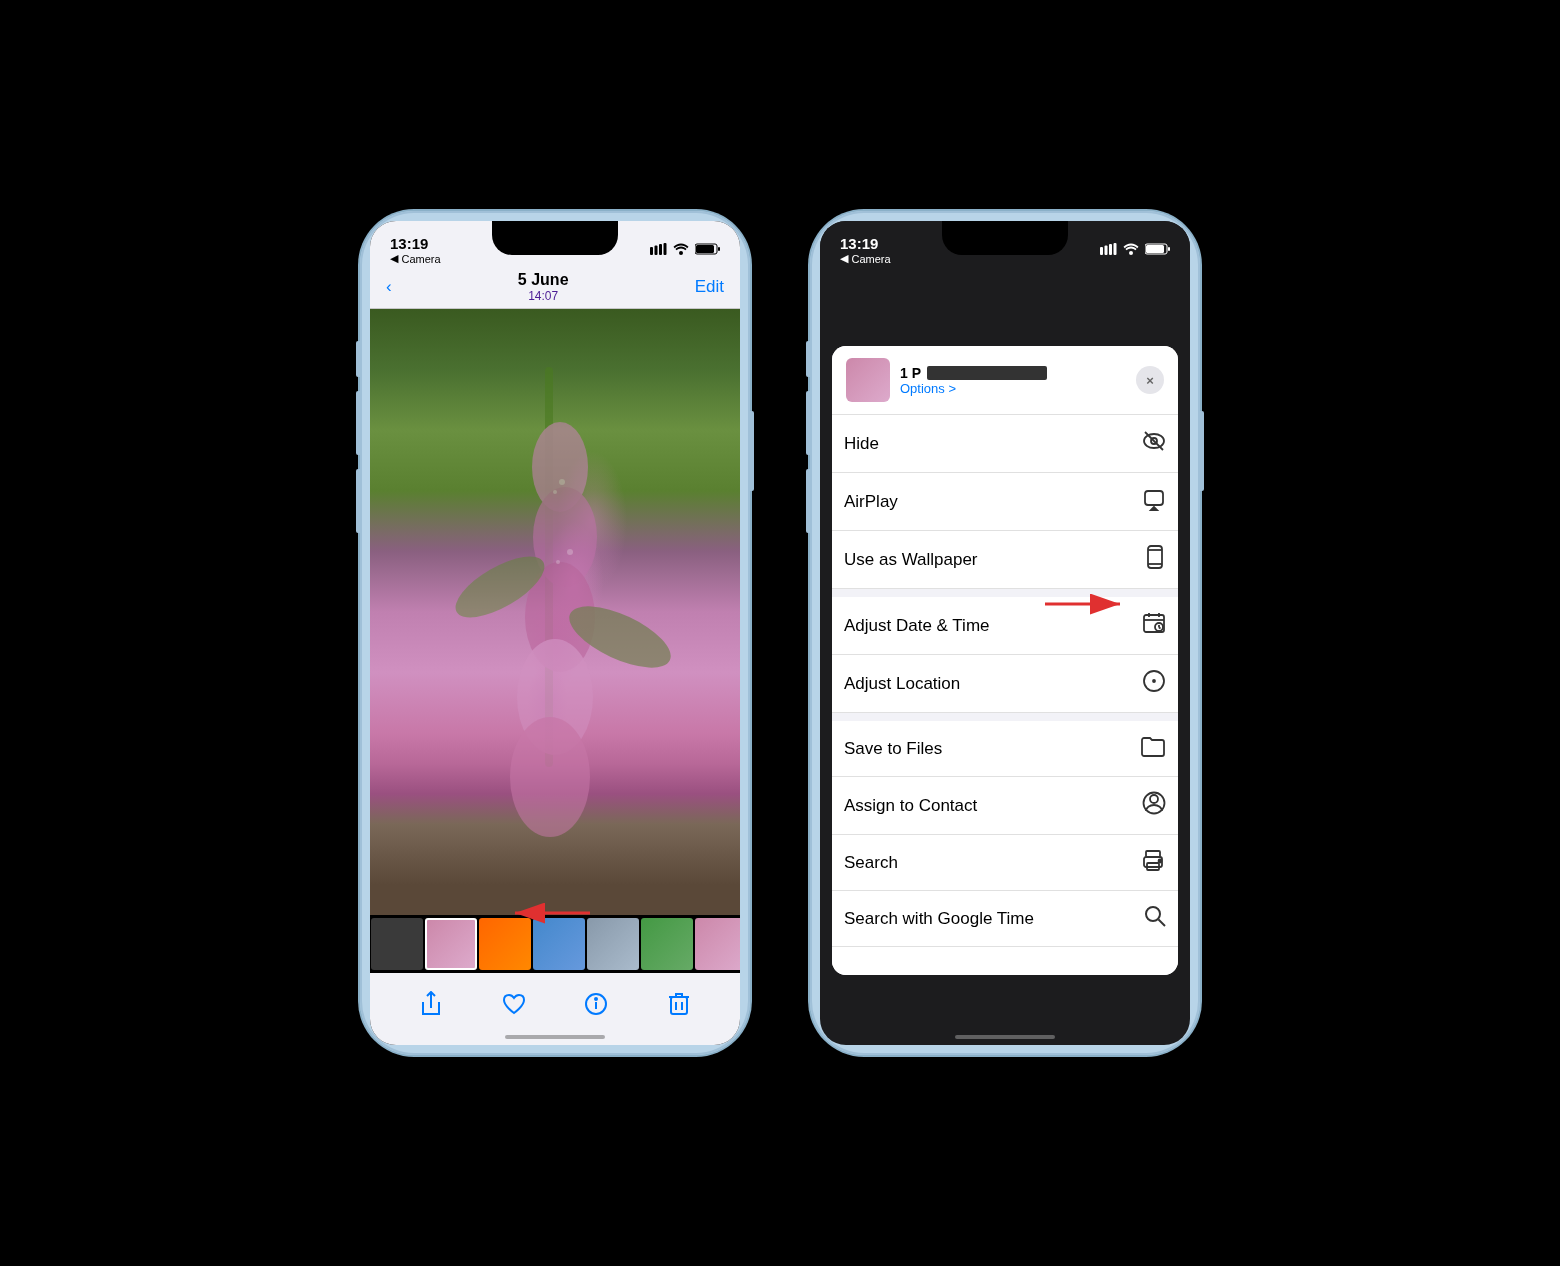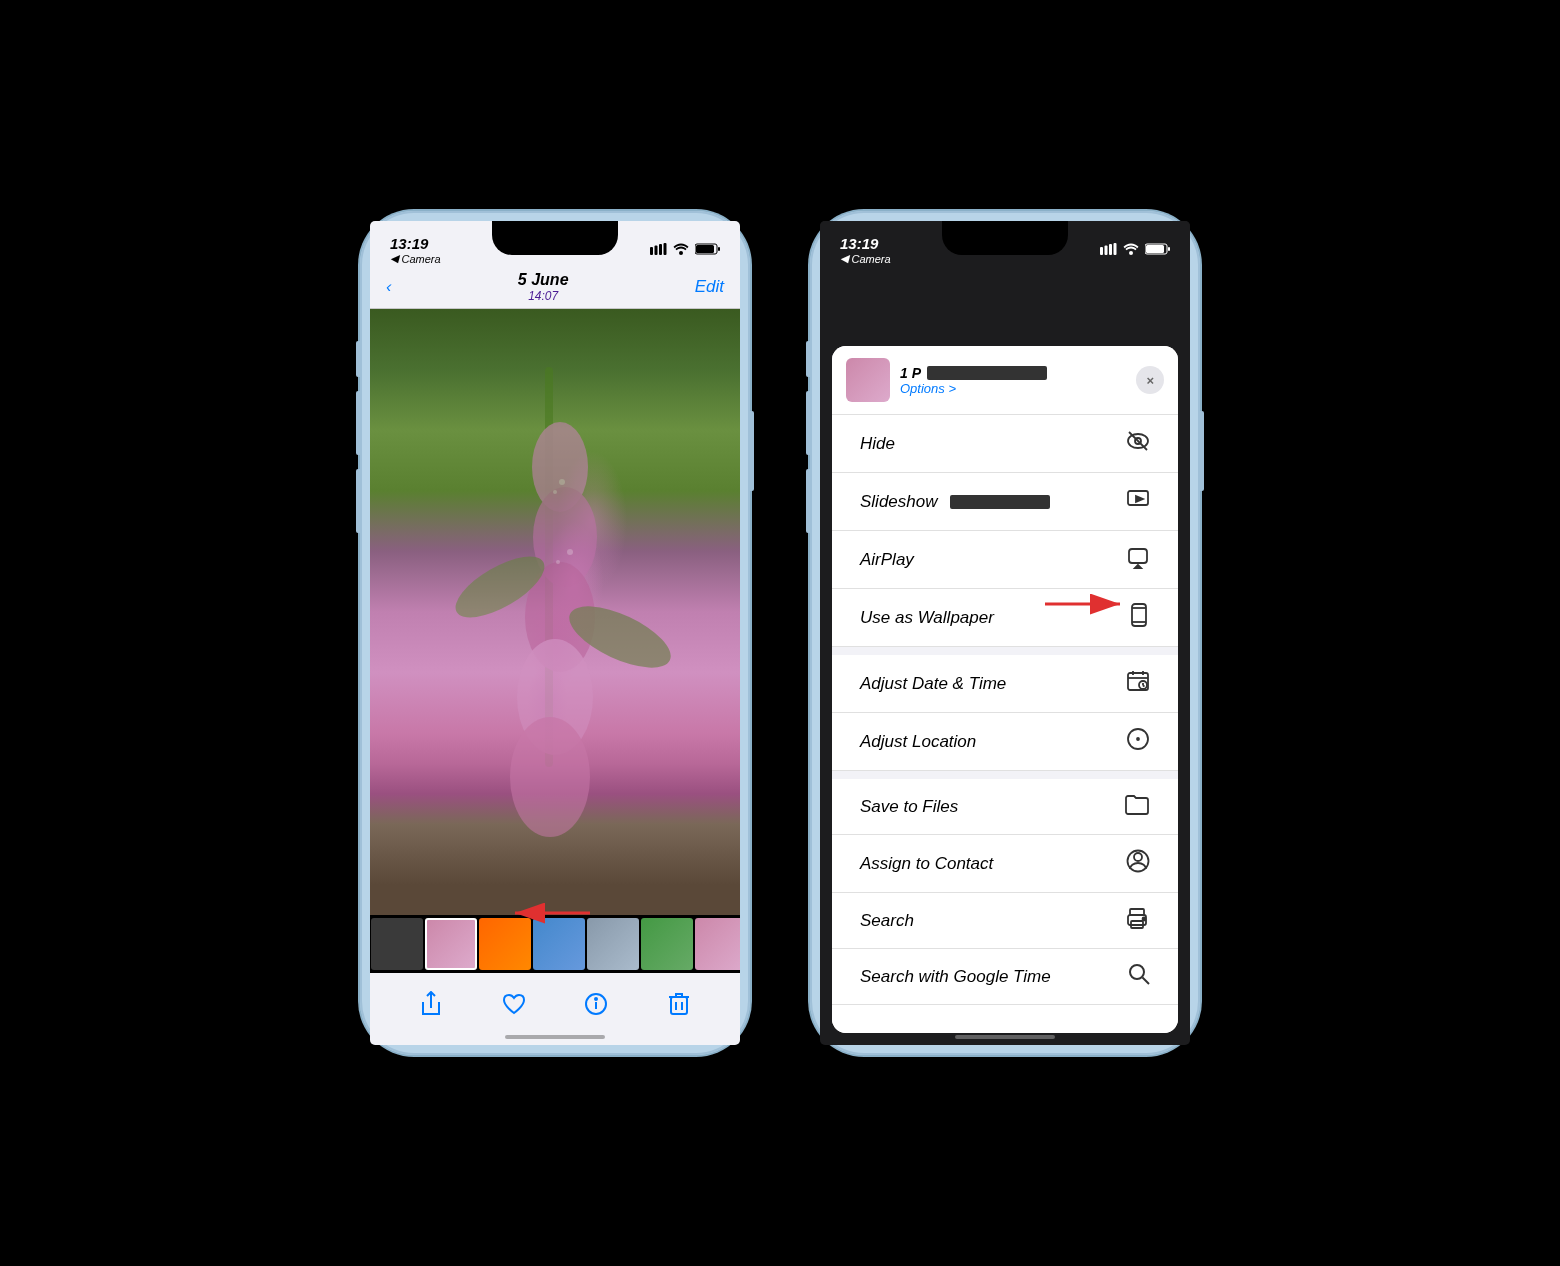--- a/index.html
+++ b/index.html
@@ -22,24 +22,23 @@
       background: #b8d4e8;
       border-radius: 54px;
       padding: 10px;
       position: relative;
       box-shadow: inset 0 0 0 2px #a0c0d8, 0 0 0 2px #8ab0c8;
     }
     .phone-inner {
       width: 100%;
       height: 100%;
       background: #000;
-      border-radius: 5px;
+      border-radius: 26px;
       overflow: hidden;
       position: relative;
-      font-style: italic;
     }
 
     
     .notch {
       position: absolute;
       top: 0;
       left: 50%;
       transform: translateX(-50%);
       width: 126px;
       height: 34px;
@@ -295,21 +294,21 @@
       color: #666;
       font-size: 13px;
       font-weight: 600;
     }
 
     
     .menu-item {
       display: flex;
       align-items: center;
       justify-content: space-between;
-      padding: 14px 28px;
+      padding: 14px 12px;
       border-bottom: 0.5px solid #e0e0e0;
       background: #fff;
     }
     .menu-item:last-child { border-bottom: none; }
     .menu-item-label {
       font-size: 17px;
       color: #000;
     }
     .menu-item-icon {
       font-size: 20px;
@@ -553,32 +552,20 @@
         <span class="menu-item-label">Hide</span>
         <span class="menu-item-icon">
           <svg width="24" height="24" viewBox="0 0 24 24" fill="none" stroke="#333" stroke-width="1.8">
             <ellipse cx="12" cy="12" rx="10" ry="7"></ellipse>
             <circle cx="12" cy="12" r="3"></circle>
             <line x1="3" y1="3" x2="21" y2="21" stroke="#333" stroke-width="1.8"></line>
           </svg>
         </span>
       </div>
 
-      <div class="menu-item">
-        <span class="menu-item-label">
-          Slideshow
-          <span class="slideshow-redact"></span>
-        </span>
-        <span class="menu-item-icon">
-          <svg width="24" height="24" viewBox="0 0 24 24" fill="none" stroke="#333" stroke-width="1.8">
-            <rect x="2" y="4" width="20" height="14" rx="2"></rect>
-            <polygon points="10,9 17,12 10,15" fill="#333"></polygon>
-          </svg>
-        </span>
-      </div>
 
       <div class="menu-item">
         <span class="menu-item-label">AirPlay</span>
         <span class="menu-item-icon">
           <svg width="24" height="24" viewBox="0 0 24 24" fill="none" stroke="#333" stroke-width="1.8">
             <path d="M3 7 C3 5.3 4.3 4 6 4 L18 4 C19.7 4 21 5.3 21 7 L21 15 C21 16.7 19.7 18 18 18 L6 18 C4.3 18 3 16.7 3 15 Z"></path>
             <polygon points="12,20 8,24 16,24" fill="#333"></polygon>
           </svg>
         </span>
       </div>

